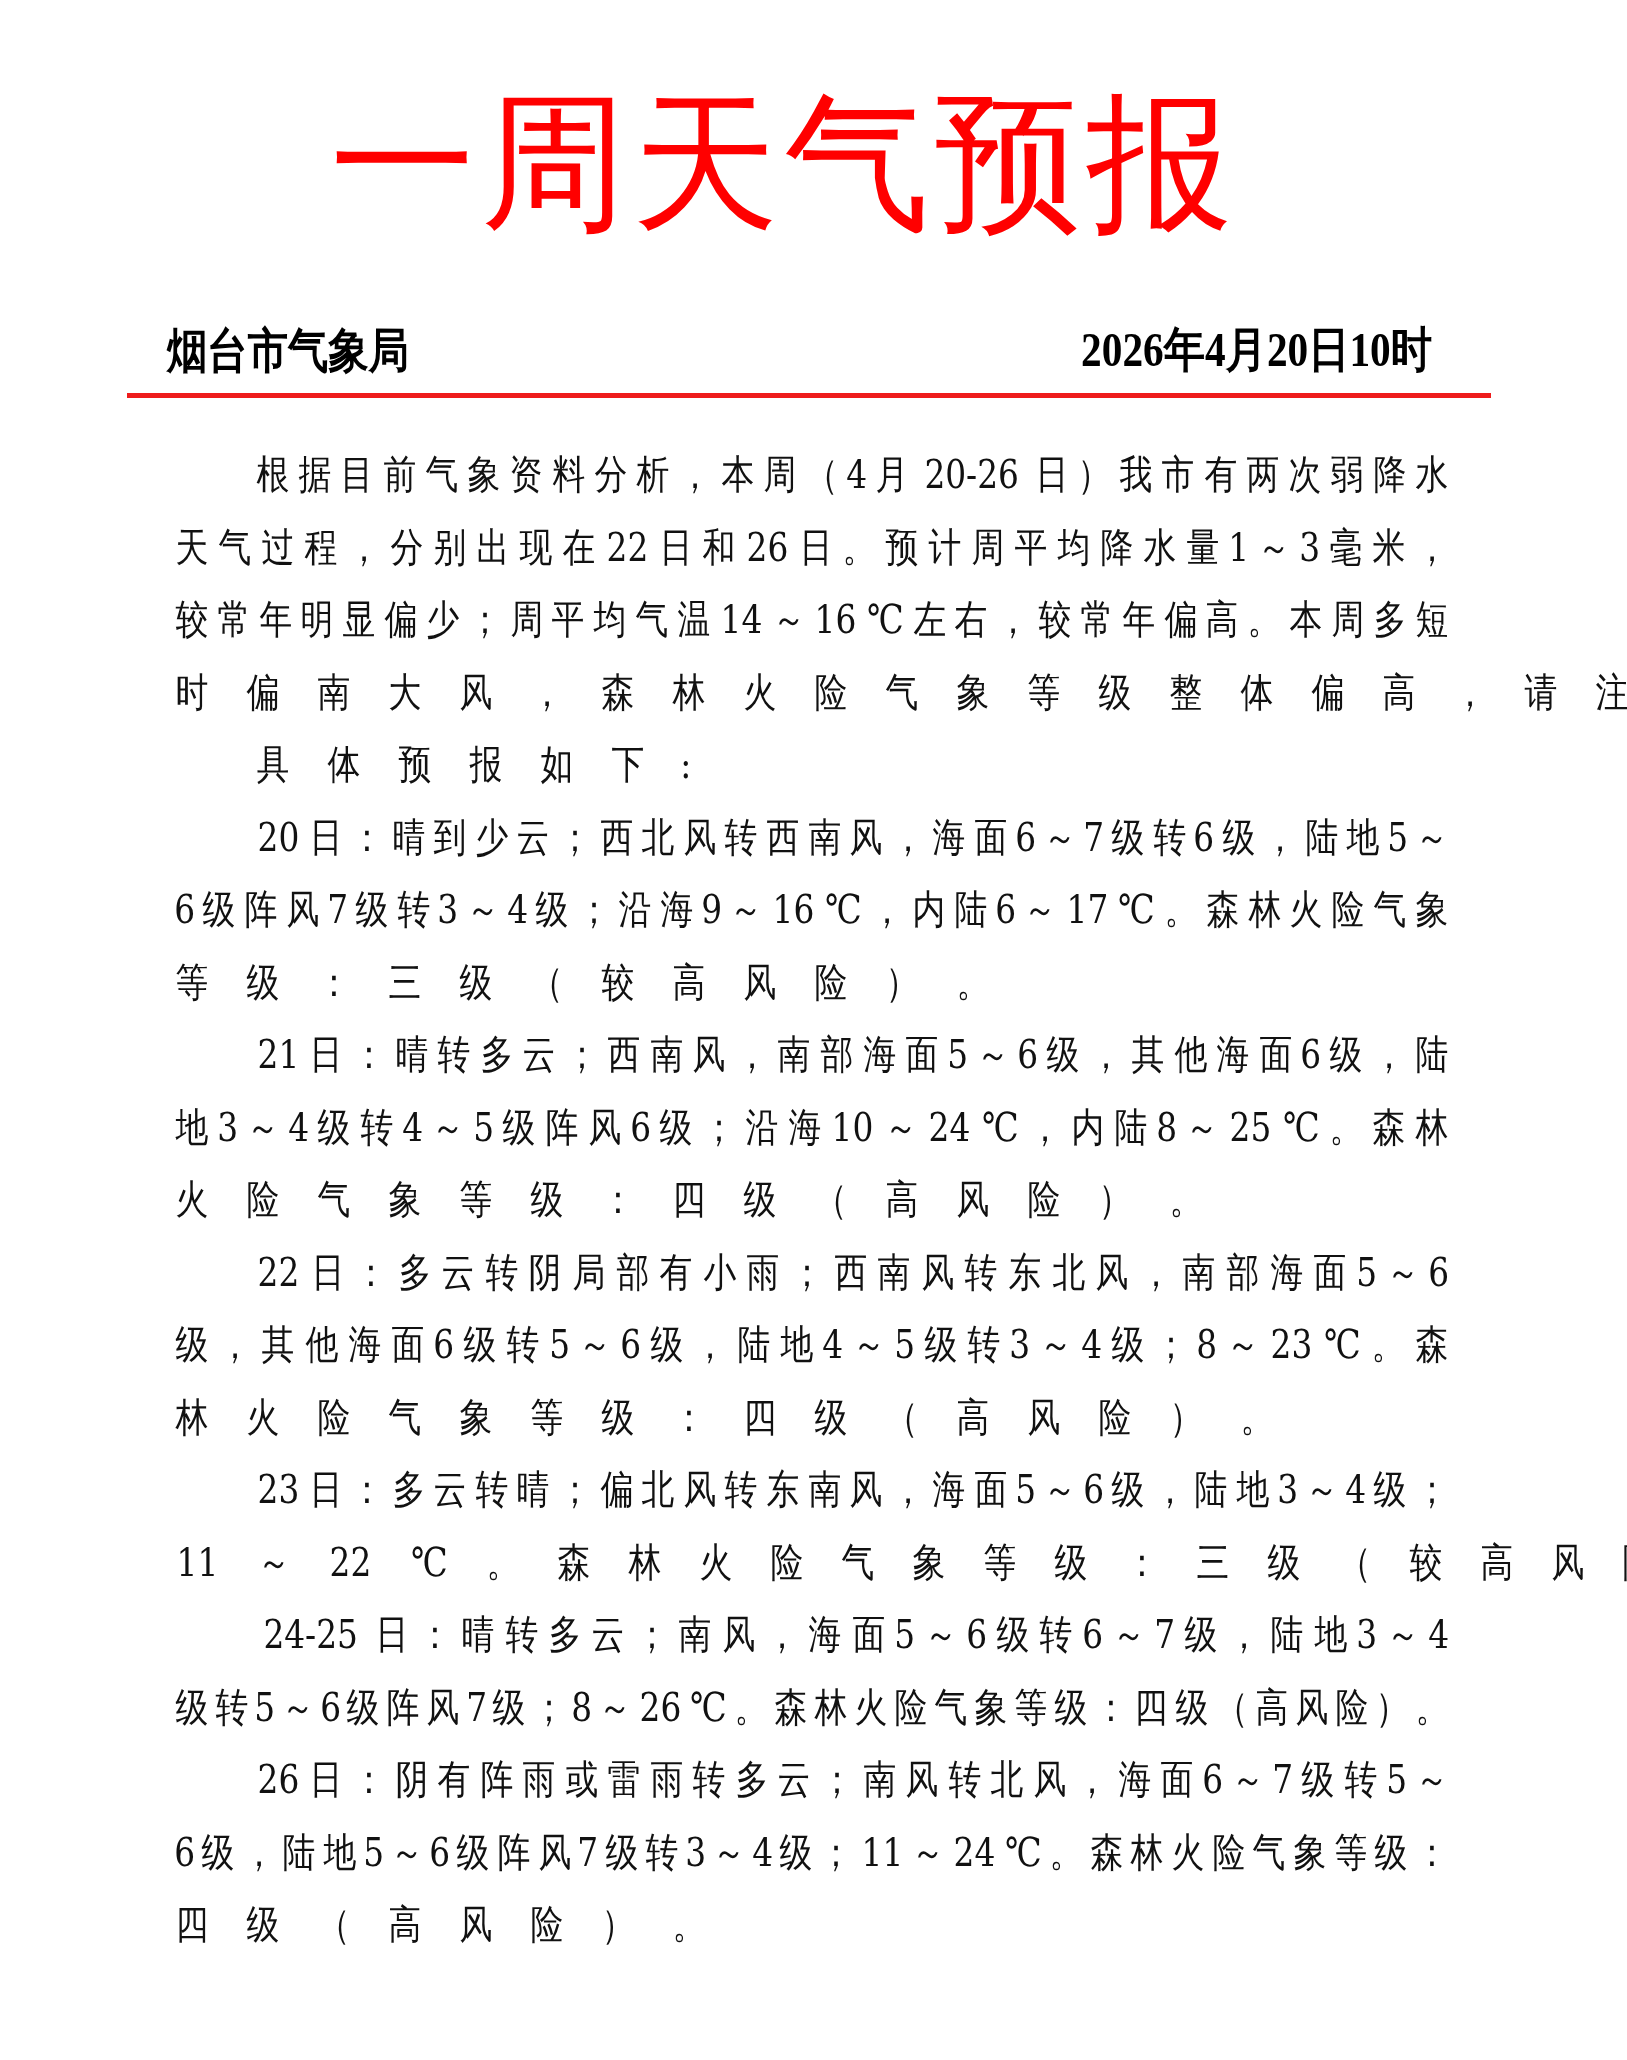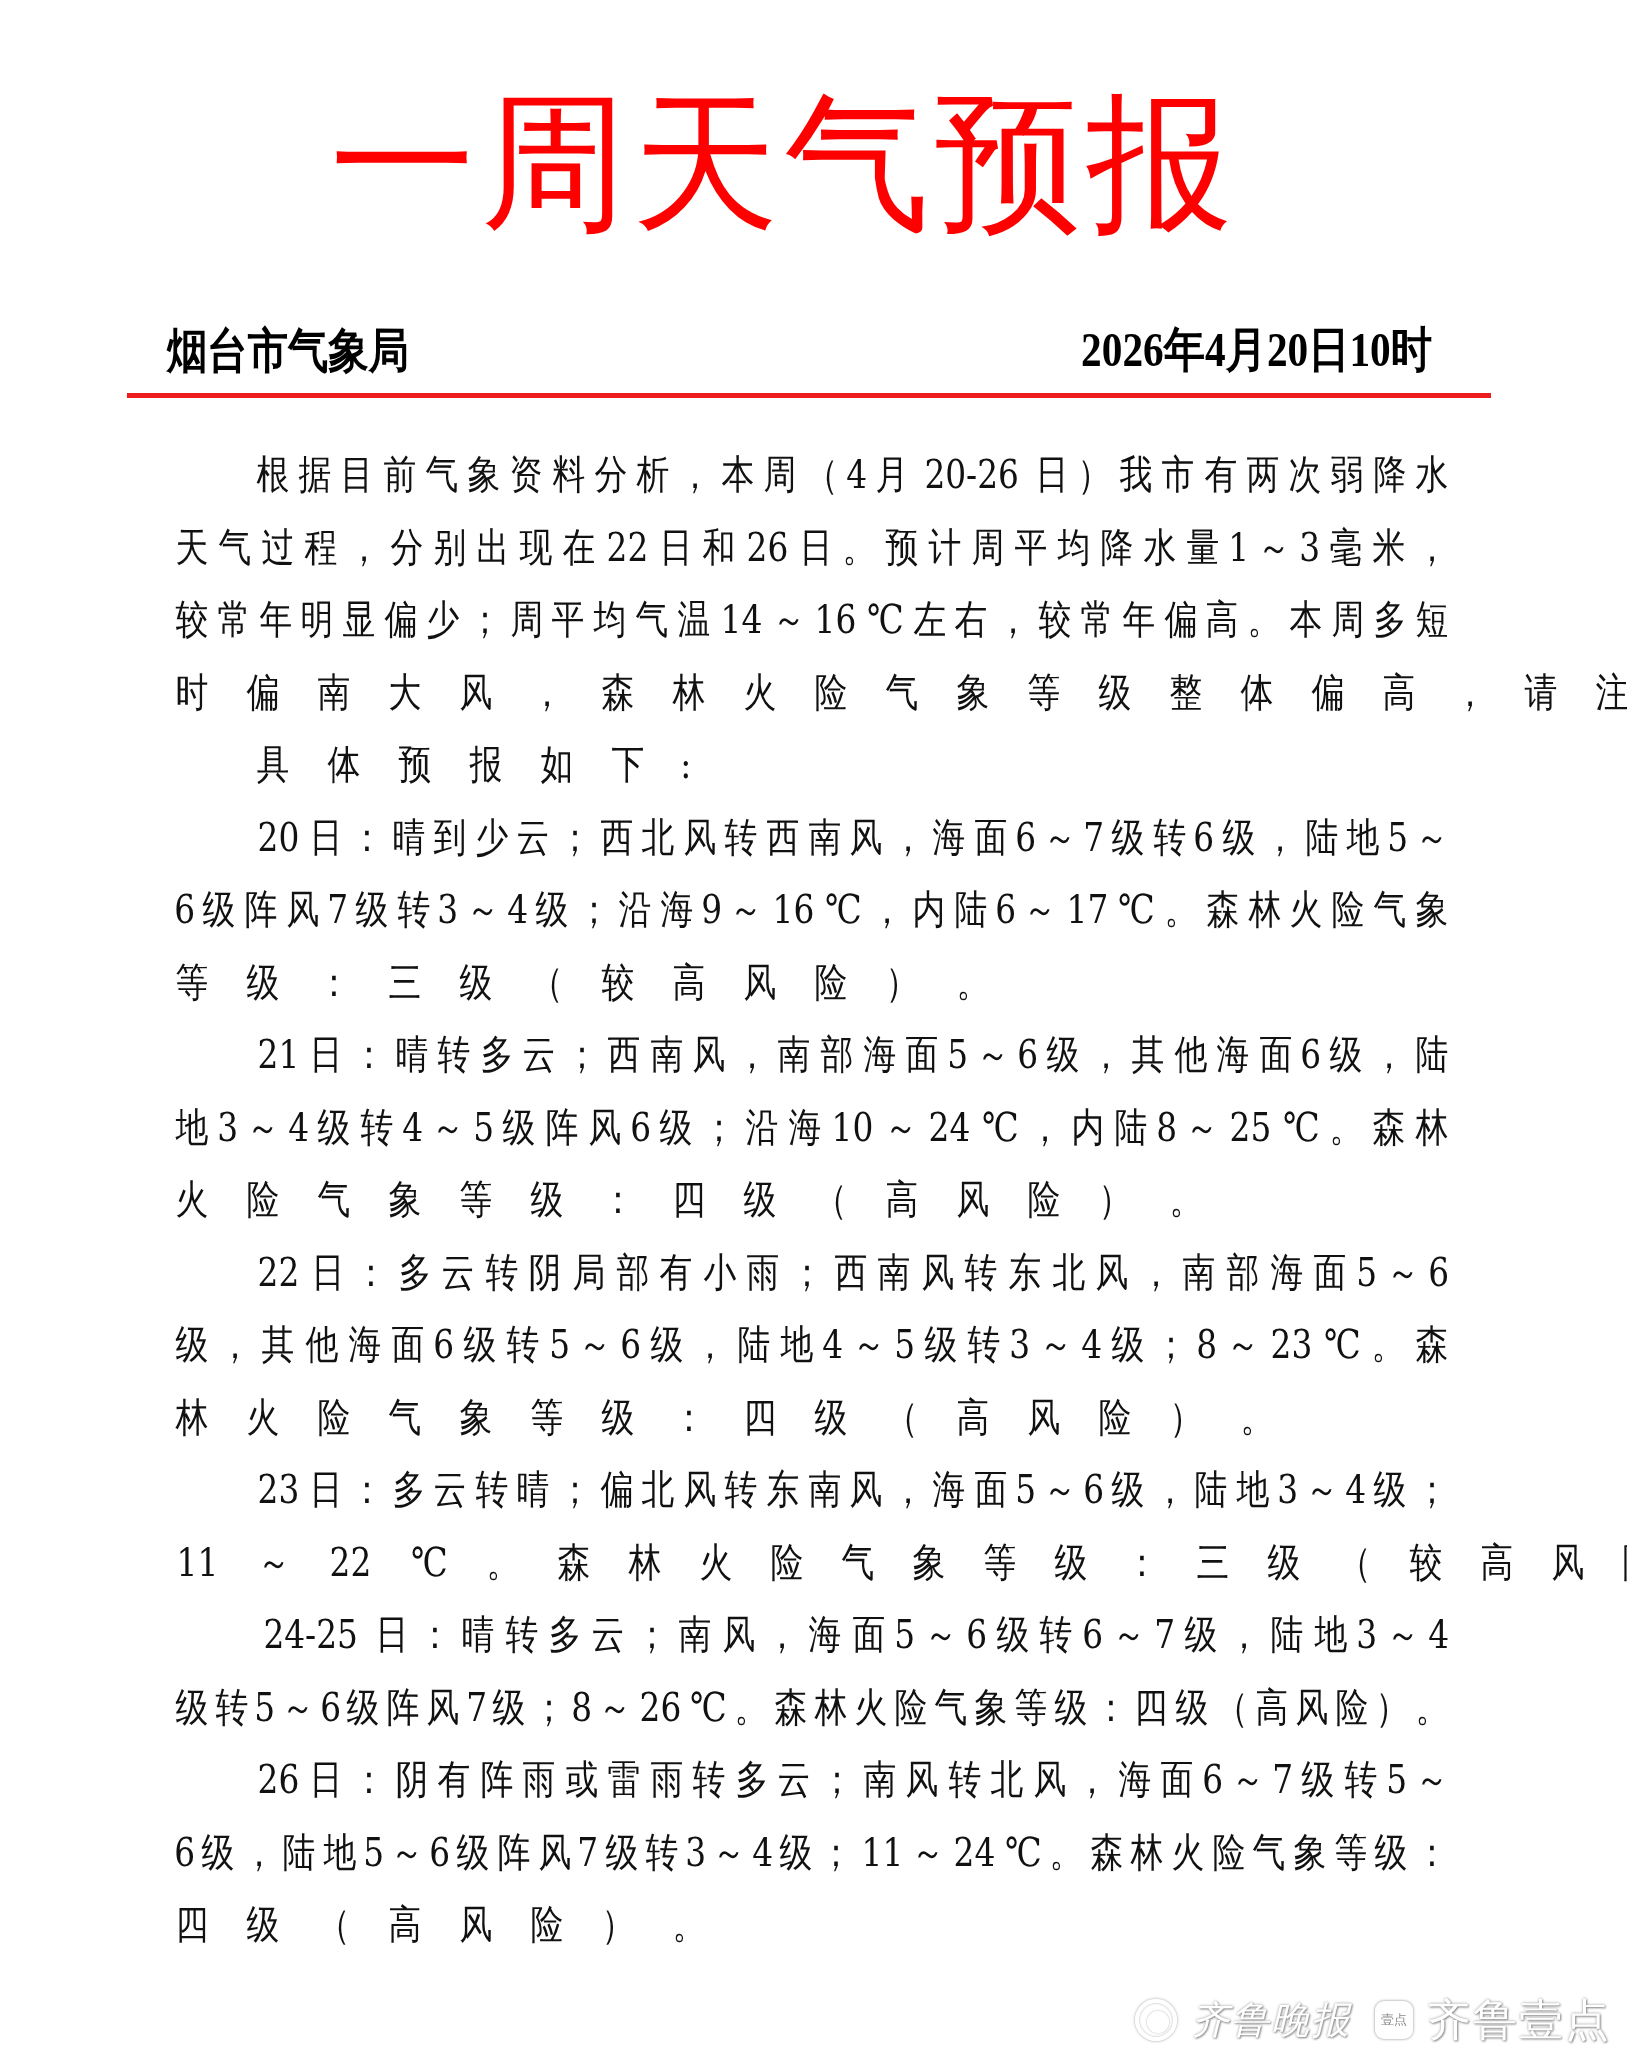--- a/index.html
+++ b/index.html
@@ -665,20 +665,14 @@
           <span class="ch">（</span>
           <span class="ch">高</span>
           <span class="ch">风</span>
           <span class="ch">险</span>
           <span class="ch">）</span>
           <span class="ch">。</span>
         </div>
     </div>
   </div>
 
-  <div class="watermark">
-    <span class="wm-logo-circle"></span>
-    <span class="wm-paper">齐鲁晚报</span>
-    <span class="wm-app-icon">壹点</span>
-    <span class="wm-app">齐鲁壹点</span>
-  </div>
 
 </div>
 
 </body></html>

